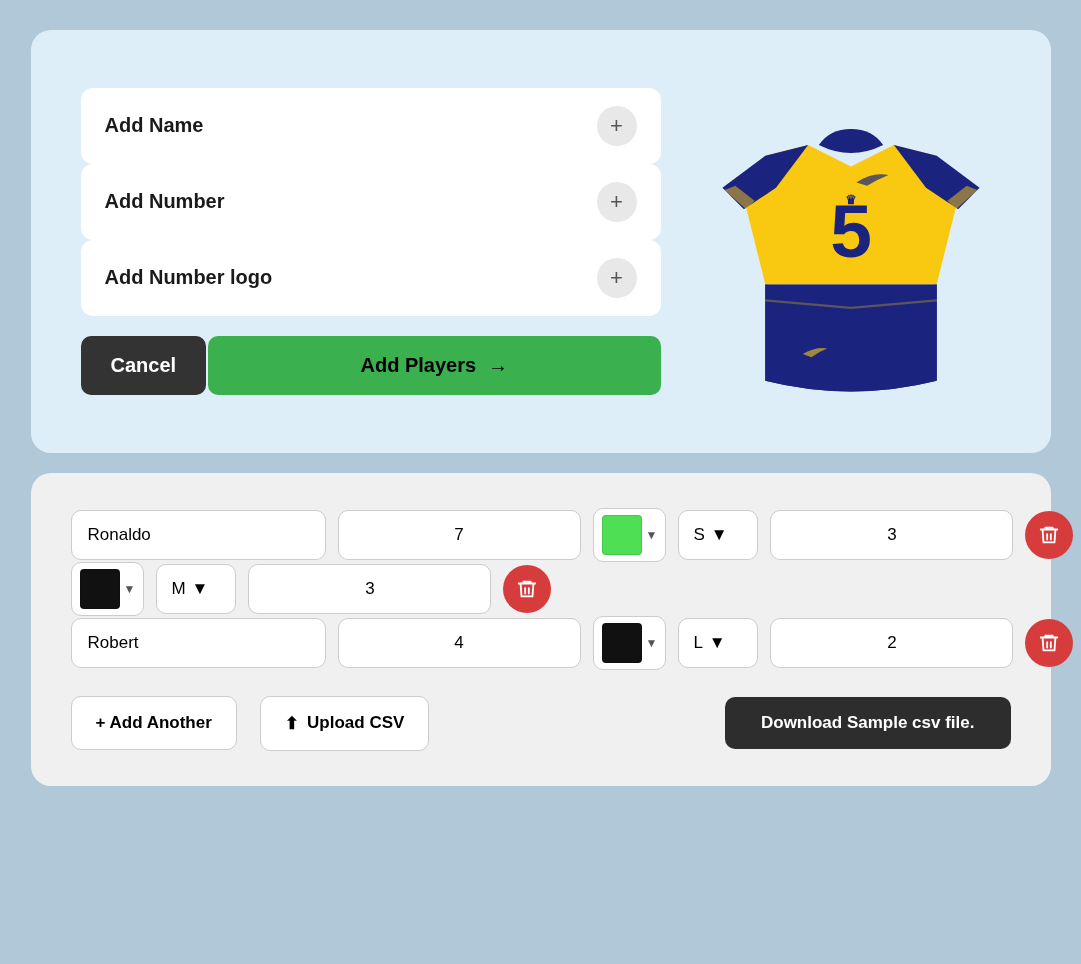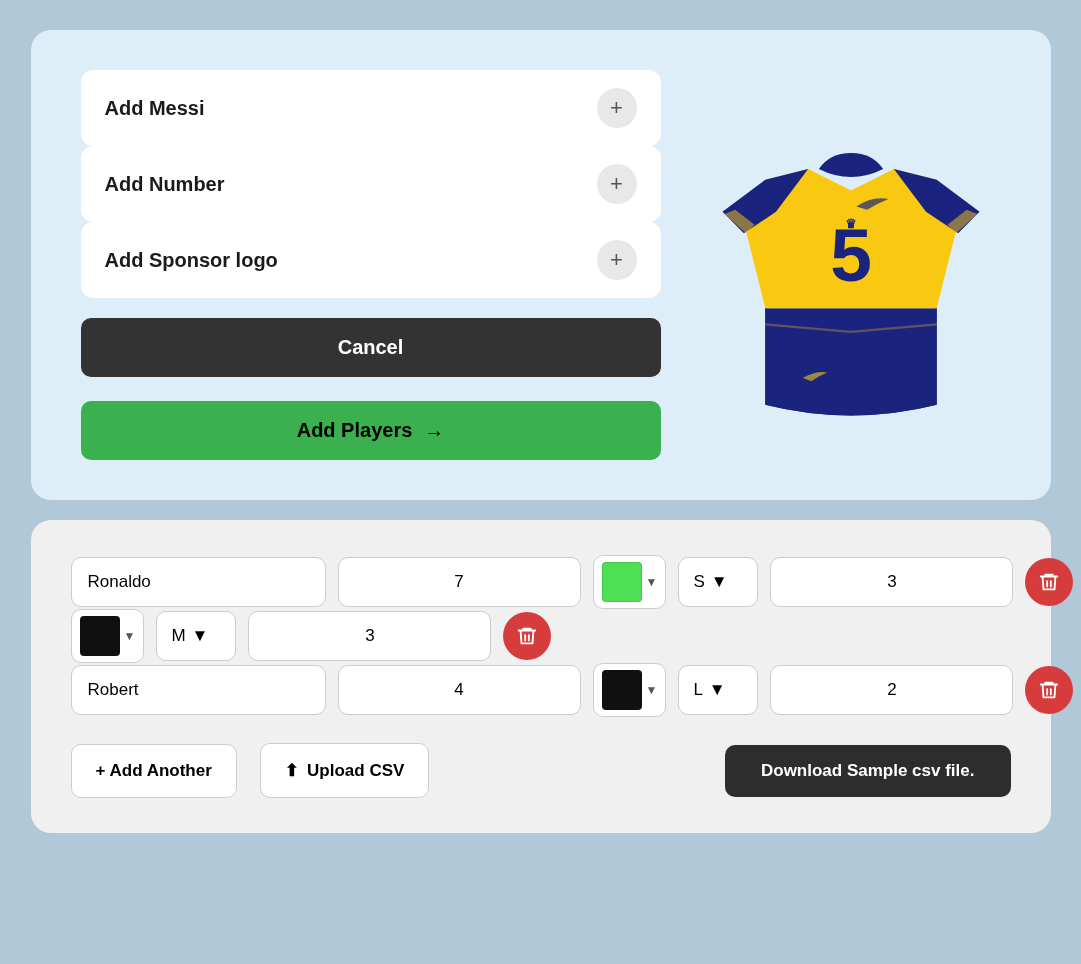--- a/index.html
+++ b/index.html
@@ -59,23 +59,22 @@
       display: flex;
       align-items: center;
       justify-content: center;
       font-size: 22px;
       color: #555;
       flex-shrink: 0;
     }
 
     .action-buttons {
       display: flex;
-      gap: 24px;
+      gap: 2px;
       margin-top: 6px;
-      flex-direction: column;
     }
 
     .cancel-btn {
       background: #333333;
       color: white;
       border: none;
       border-radius: 10px;
       padding: 18px 30px;
       font-size: 20px;
       font-weight: 700;
@@ -255,29 +254,29 @@
     }
   </style>
 </head>
 <body>
 
 <div class="top-card">
   <div class="form-section">
 
     <div id="field-rows">
         <div class="field-row">
-    <span class="field-label">Add Messi</span>
+    <span class="field-label">Add Name</span>
     <button class="add-btn-circle">+</button>
   </div>
         <div class="field-row">
     <span class="field-label">Add Number</span>
     <button class="add-btn-circle">+</button>
   </div>
         <div class="field-row">
-    <span class="field-label">Add Sponsor logo</span>
+    <span class="field-label">Add Number logo</span>
     <button class="add-btn-circle">+</button>
   </div>
       </div>
 
     <div class="action-buttons">
       <button class="cancel-btn">Cancel</button>
       <button class="add-players-btn">
         <span>Add Players</span>
         <span>→</span>
       </button>

